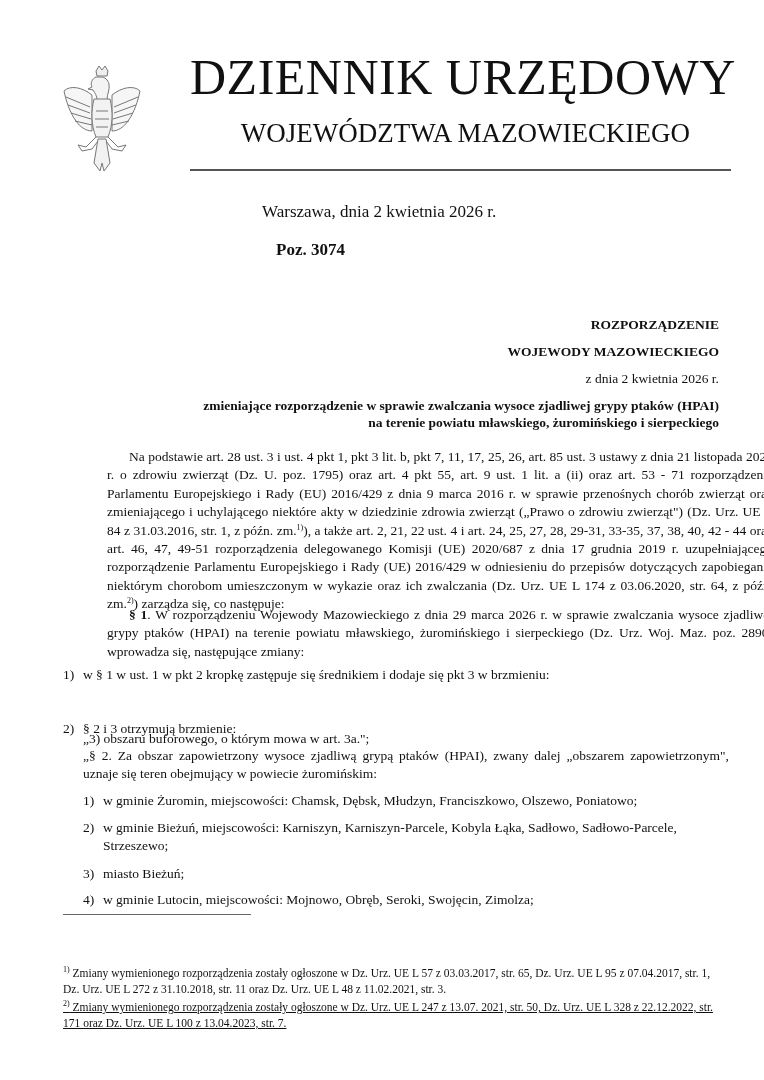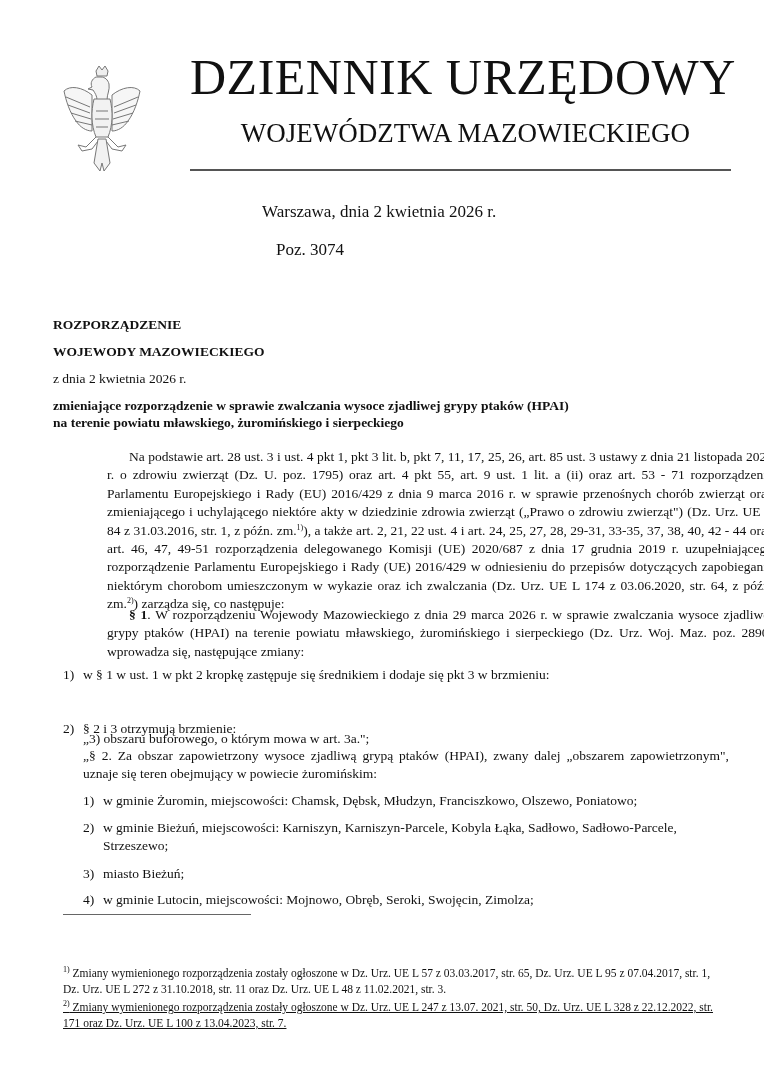--- a/index.html
+++ b/index.html
@@ -11,22 +11,22 @@
   .title-main {
     position: absolute; left: 190px; top: 52px; width: 540px;
     font-size: 50px; letter-spacing: 0.5px; line-height: 1; white-space: nowrap;
   }
   .title-sub {
     position: absolute; left: 190px; top: 120px; width: 500px; text-align: right;
     font-size: 27px; line-height: 1; white-space: nowrap;
   }
   .header-rule { position: absolute; left: 190px; top: 169px; width: 541px; height: 2px; background: #555; }
   .place-date { position: absolute; left: 262px; top: 202px; font-size: 17px; }
-  .poz { position: absolute; left: 276px; top: 240px; font-size: 17px; }
-  .c-block { position: absolute; left: 53px; width: 660px; text-align: left; }
+  .poz { position: absolute; left: 276px; top: 240px; font-size: 17px; font-weight: bold; }
+  .c-block { position: absolute; left: 59px; width: 660px; text-align: right; }
   .h-bold { font-weight: bold; font-size: 13.5px; }
   .h-norm { font-size: 13.5px; }
   .body-text {
     position: absolute; left: 63px; width: 666px; font-size: 13.5px; line-height: 18.4px;
     text-align: justify;
   }
   .indent { text-indent: 22px; margin-left: 44px; }
   .list-item { position: absolute; left: 63px; width: 666px; font-size: 13.5px; line-height: 18.4px; }
   .list-item .num { position: absolute; left: 0; top: 0; }
   .list-item .txt { margin-left: 20px; display: block; }

